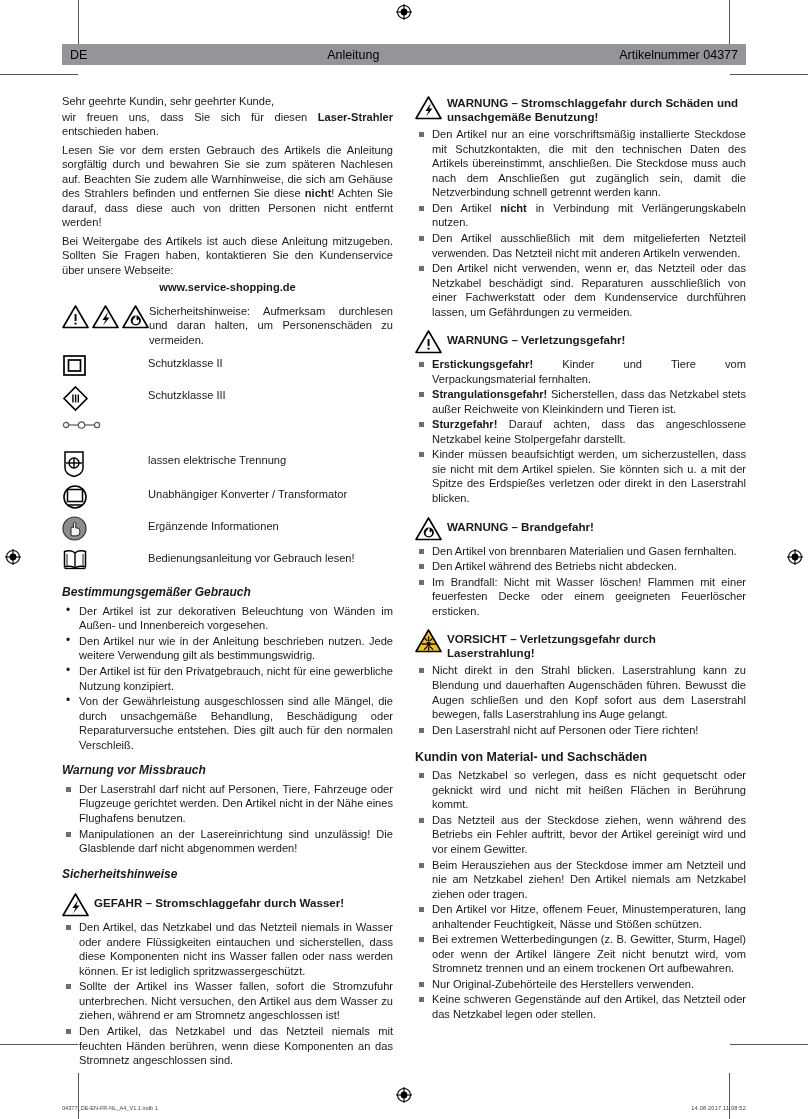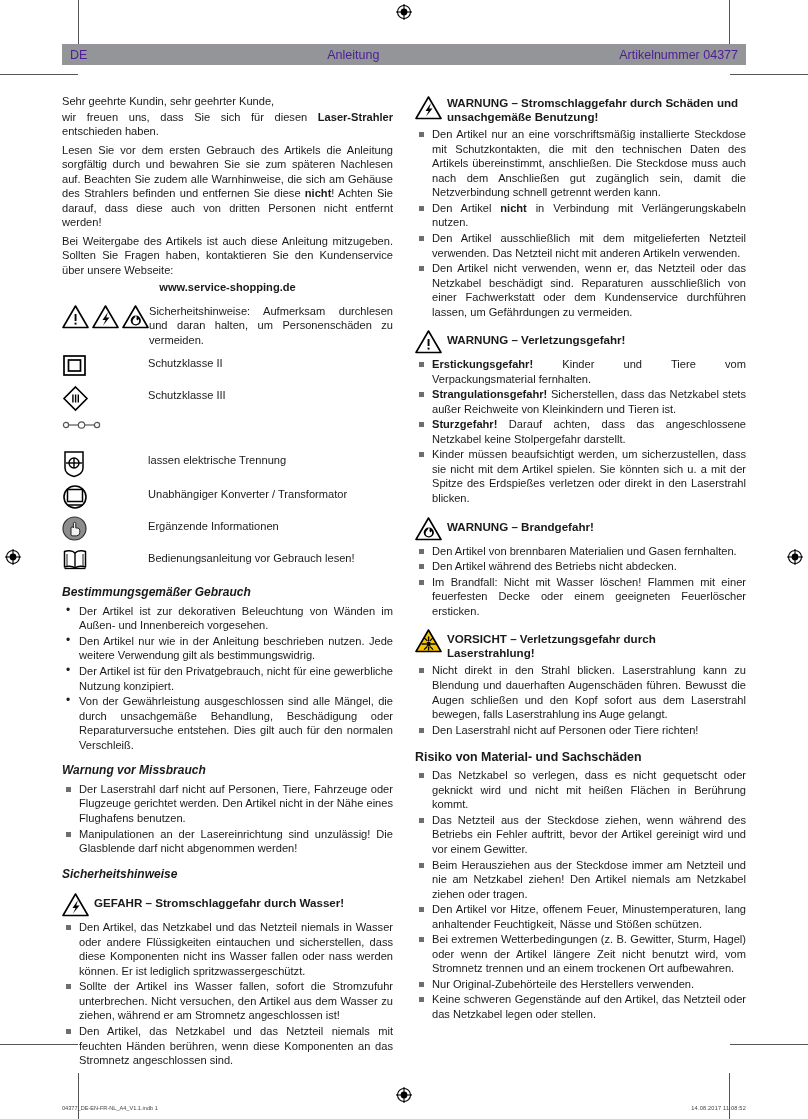--- a/index.html
+++ b/index.html
@@ -26,21 +26,21 @@
   .regmark { position: absolute; width: 16px; height: 16px; }
   .rm-top { left: 396px; top: 4px; }
   .rm-bottom { left: 396px; bottom: 16px; }
   .rm-left { left: 5px; top: 549px; }
   .rm-right { right: 5px; top: 549px; }
 
   
   .header-bar {
     position: absolute; left: 62px; top: 44px; width: 684px; height: 21px;
     background: #939598; display: flex; align-items: center;
-    padding: 0 8px; color: #4c1d95; font-size: 12.5px;
+    padding: 0 8px; color: #000000; font-size: 12.5px;
   }
   .header-bar .lang { flex: 0 0 auto; }
   .header-bar .center { flex: 1 1 auto; text-align: center; }
   .header-bar .right { flex: 0 0 auto; }
 
   
   .col {
     position: absolute; top: 94px; width: 331px;
     font-size: 11.1px; line-height: 1.31; text-align: justify;
   }
@@ -394,21 +394,21 @@
           </g>
         </svg>
       </div>
       <div class="warn-title">VORSICHT – Verletzungsgefahr durch Laserstrahlung!</div>
     </div>
     <ul class="square">
       <li>Nicht direkt in den Strahl blicken. Laserstrahlung kann zu Blendung und dauerhaften Augenschäden führen. Bewusst die Augen schließen und den Kopf sofort aus dem Laserstrahl bewegen, falls Laserstrahlung ins Auge gelangt.</li>
       <li>Den Laserstrahl nicht auf Personen oder Tiere richten!</li>
     </ul>
 
-    <h2 class="sec-plain">Risiko von Material- und Sachschäden</h2>
+    <h2 class="sec-plain">Kundin von Material- und Sachschäden</h2>
     <ul class="square">
       <li>Das Netzkabel so verlegen, dass es nicht gequetscht oder geknickt wird und nicht mit heißen Flächen in Berührung kommt.</li>
       <li>Das Netzteil aus der Steckdose ziehen, wenn während des Betriebs ein Fehler auftritt, bevor der Artikel gereinigt wird und vor einem Gewitter.</li>
       <li>Beim Herausziehen aus der Steckdose immer am Netzteil und nie am Netzkabel ziehen! Den Artikel niemals am Netzkabel ziehen oder tragen.</li>
       <li>Den Artikel vor Hitze, offenem Feuer, Minustemperaturen, lang anhaltender Feuchtigkeit, Nässe und Stößen schützen.</li>
       <li>Bei extremen Wetterbedingungen (z. B. Gewitter, Sturm, Hagel) oder wenn der Artikel längere Zeit nicht benutzt wird, vom Stromnetz trennen und an einem trockenen Ort aufbewahren.</li>
       <li>Nur Original-Zubehörteile des Herstellers verwenden.</li>
       <li>Keine schweren Gegenstände auf den Artikel, das Netzteil oder das Netzkabel legen oder stellen.</li>
     </ul>
   </div>

